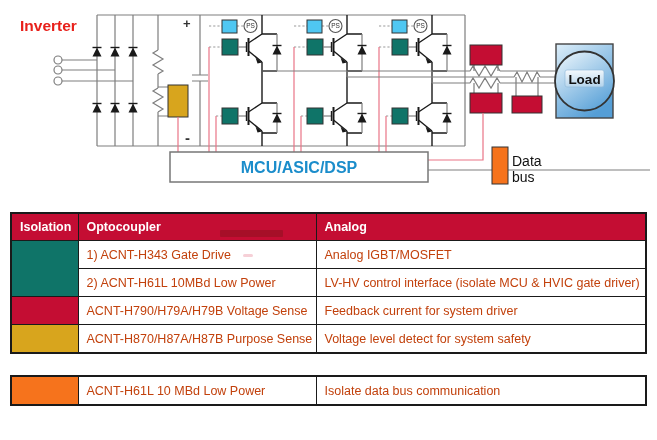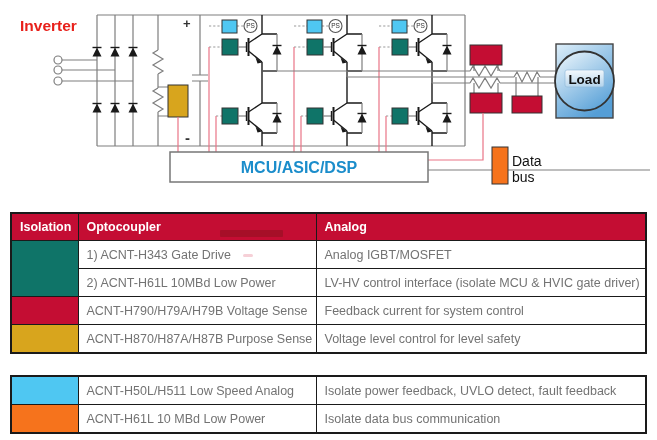--- a/index.html
+++ b/index.html
@@ -7,21 +7,21 @@
   svg text{font-family:"Liberation Sans",sans-serif;}
   .w{stroke:#7e7e7e;stroke-width:1.2;fill:none;}
   .k{stroke:#1a1a1a;stroke-width:1.4;fill:none;}
   .k2{stroke:#1a1a1a;stroke-width:2;fill:none;}
   .p{stroke:#ea7486;stroke-width:1.2;fill:none;}
   .d{stroke:#9a9a9a;stroke-width:1.1;fill:none;stroke-dasharray:2.2 2;}
   .blk{fill:#1a1a1a;stroke:none;}
   .box{stroke:#333;stroke-width:1;}
   
   .opto-table{position:absolute;left:10px;border-collapse:collapse;table-layout:fixed;width:637px;}
-  .opto-table td,.opto-table th{border:1px solid #1a1a1a;padding:0 0 0 8px;font-size:12.5px;color:#737373;text-align:left;vertical-align:middle;overflow:hidden;white-space:nowrap;}
+  .opto-table td,.opto-table th{border:1px solid #1a1a1a;padding:0 0 0 8px;font-size:12.5px;color:#c2410c;text-align:left;vertical-align:middle;overflow:hidden;white-space:nowrap;}
   .opto-table{border:2px solid #1a1a1a;}
   .opto-table th{background:#C40D33;color:#fff;font-weight:bold;height:26px;}
   .opto-table td{height:27px;background:#fff;}
   .c-iso{width:67px;}
   .c-opt{width:238px;}
   .cell-teal{background:#0F7468 !important;}
   .cell-crimson{background:#C40D33 !important;}
   .cell-gold{background:#D8A51D !important;}
   .cell-cyan{background:#4FC7F2 !important;}
   .cell-orange{background:#F6731C !important;}
@@ -171,44 +171,39 @@
     <td>1) ACNT-H343 Gate Drive</td>
     <td>Analog IGBT/MOSFET</td>
   </tr>
   <tr>
     <td>2) ACNT-H61L 10MBd Low Power</td>
     <td>LV-HV control interface (isolate MCU &amp; HVIC gate driver)</td>
   </tr>
   <tr>
     <td class="cell-crimson"></td>
     <td>ACNT-H790/H79A/H79B Voltage Sense</td>
-    <td>Feedback current for system control</td>
+    <td>Feedback current for system driver</td>
   </tr>
   <tr>
     <td class="cell-gold"></td>
     <td>ACNT-H870/H87A/H87B Purpose Sense</td>
-    <td>Voltage level control for level safety</td>
+    <td>Voltage level detect for system safety</td>
   </tr>
 </tbody>
   </table>
 
 <div class="artifact-bar"></div>
 <div class="artifact-smudge"></div>
 
 <table id="table2" class="opto-table">
   <colgroup>
       <col class="c-iso">
       <col class="c-opt">
       <col>
     </colgroup>
   <tbody>
-      <tr>
-    <td class="cell-cyan"></td>
-    <td>ACNT-H50L/H511 Low Speed Analog</td>
-    <td>Isolate power feedback, UVLO detect, fault feedback</td>
-  </tr>
   <tr>
     <td class="cell-orange"></td>
     <td>ACNT-H61L 10 MBd Low Power</td>
     <td>Isolate data bus communication</td>
   </tr>
 </tbody>
   </table>
 
 </body></html>

